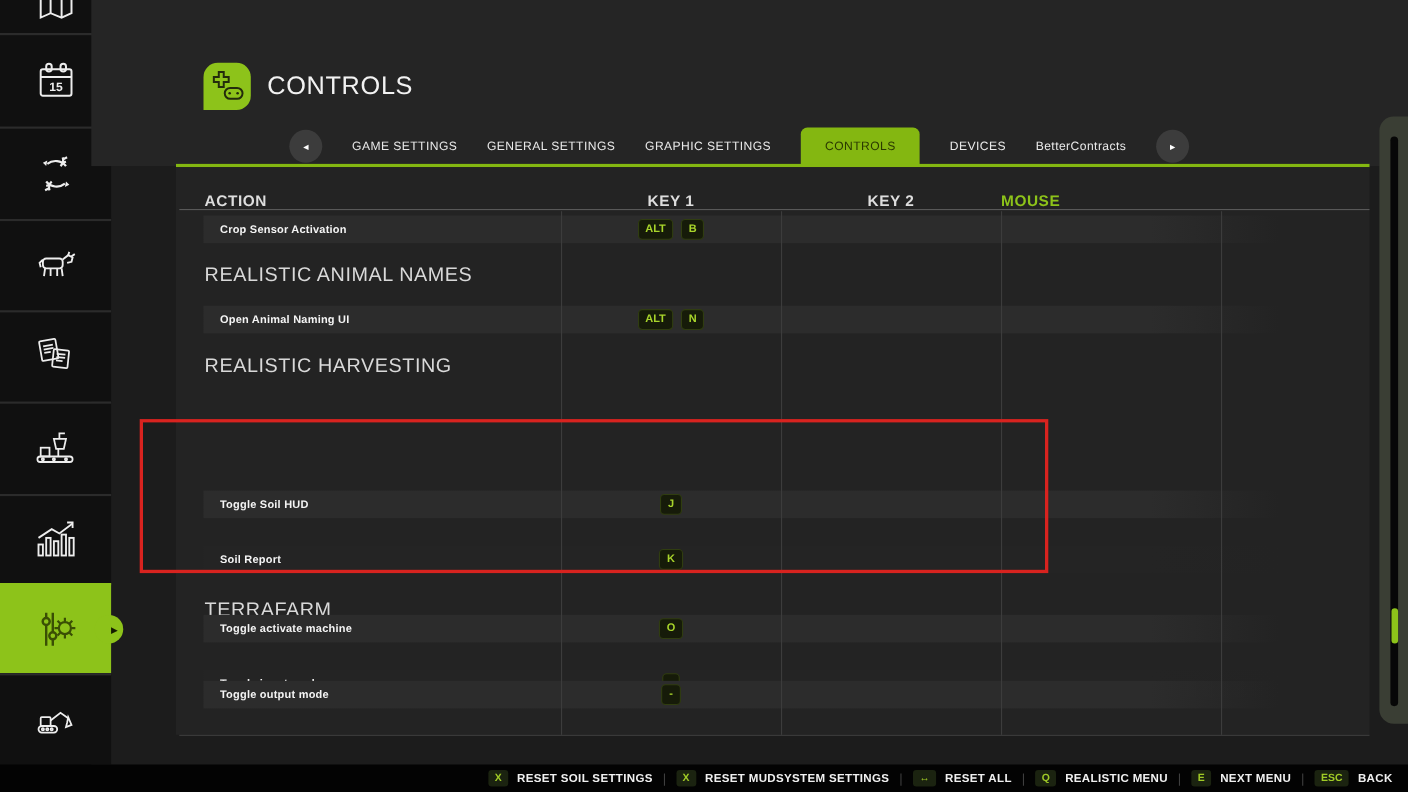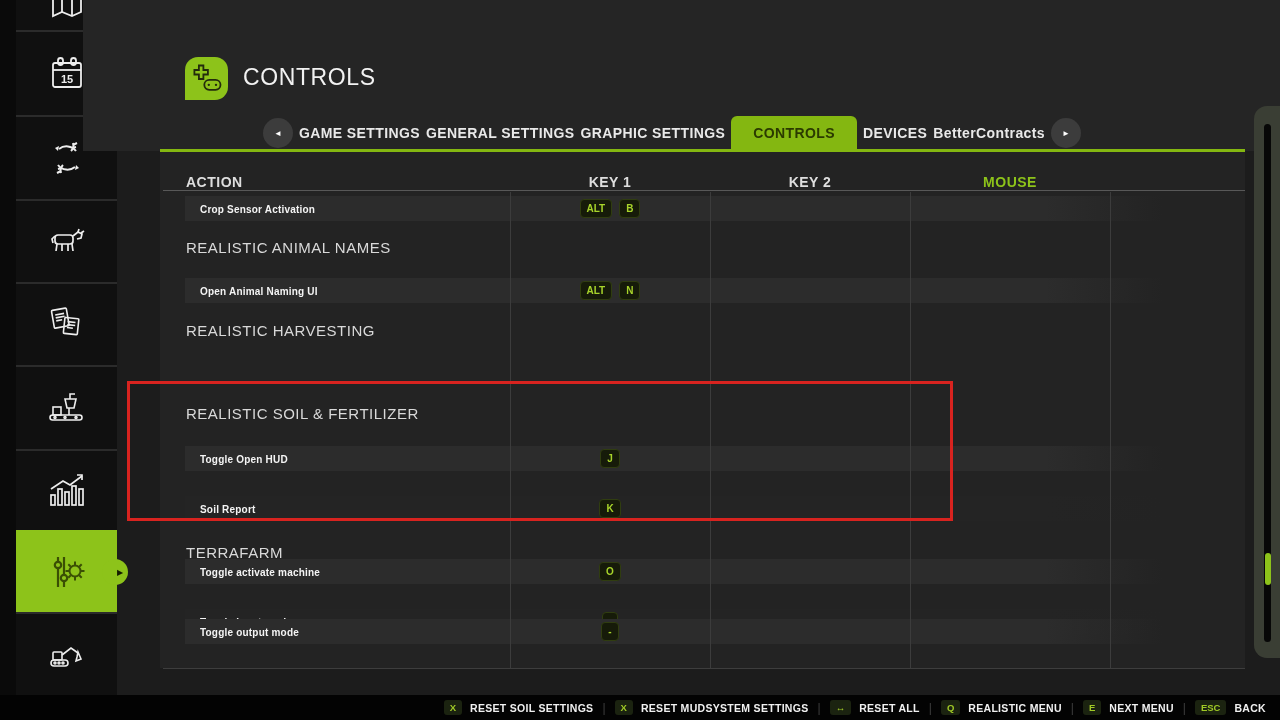--- a/index.html
+++ b/index.html
@@ -1,64 +1,64 @@
 <!DOCTYPE html>
 <html><head>
 <meta charset="utf-8">
 <style>
   html,body{margin:0;padding:0;background:#000;}
   .stage{position:relative;width:1280px;height:720px;background:#1c1c1c;overflow:hidden;
          font-family:"Liberation Sans",sans-serif;-webkit-font-smoothing:antialiased;}
   
   .sidebar{position:absolute;left:0;top:0;width:83px;height:695px;background:#0a0a0a;}
-  .side-item{position:absolute;left:16px;width:101px;display:flex;align-items:center;justify-content:center;
+  .side-item{position:absolute;left:0;width:101px;display:flex;align-items:center;justify-content:center;
              box-sizing:border-box;border-top:2px solid #2b2b2b;background:#101010;overflow:hidden;}
   .side-item.first{border-top:none;}
   .side-item.active{background:#8dc31a;border-top:2px solid #8dc31a;overflow:visible;}
   .side-bump{position:absolute;right:-11px;top:50%;margin-top:-13px;width:26px;height:26px;border-radius:50%;
              background:#8dc31a;display:flex;align-items:center;justify-content:center;}
   .side-bump span{color:#141b00;font-size:8px;margin-left:10px;}
   
   .topstrip{position:absolute;left:83px;top:0;width:1197px;height:151px;background:#252525;}
   .app-icon{position:absolute;left:185px;top:57px;width:43px;height:43px;background:#8dc31a;
             border-radius:13px 13px 13px 0;display:flex;align-items:center;justify-content:center;}
   .page-title{position:absolute;left:243px;top:64px;font-size:23px;color:#f2f2f2;letter-spacing:.6px;font-weight:500;}
   
   .tabbar{position:absolute;left:263px;top:116px;width:818px;height:34px;display:flex;align-items:center;
           justify-content:space-between;}
   .nav-circle{width:30px;height:30px;border-radius:50%;background:#3c3c3c;color:#fff;display:flex;
               align-items:center;justify-content:center;font-size:8px;cursor:pointer;flex:0 0 auto;}
-  .tab{font-size:14px;font-weight:700;color:#e9e9e9;letter-spacing:.4px;white-space:nowrap;cursor:pointer;}
+  .tab{font-size:11px;font-weight:400;color:#e9e9e9;letter-spacing:.4px;white-space:nowrap;cursor:pointer;}
   .tab.active{background:#84b711;color:#2b3a00;height:34px;display:flex;align-items:center;
               padding:0 22px;border-radius:6px 6px 0 0;}
   .tab-underline{position:absolute;left:160px;top:149px;width:1085px;height:3px;background:#84b711;}
   
   .panel{position:absolute;left:160px;top:152px;width:1085px;height:516px;background:#232323;}
   .col-head{position:absolute;top:174px;font-size:14px;font-weight:700;color:#dedede;letter-spacing:.5px;}
   .col-head.c-action{left:186px;}
   .col-head.c-key1{left:510px;width:200px;text-align:center;}
   .col-head.c-key2{left:710px;width:200px;text-align:center;}
-  .col-head.c-mouse{left:910px;width:200px;text-align:center;color:#8dc31a;}
+  .col-head.c-mouse{left:910px;width:200px;text-align:left;color:#8dc31a;}
   .head-line{position:absolute;left:163px;top:190px;width:1082px;height:1px;background:#585858;}
   .vline{position:absolute;top:192px;width:1px;height:476px;background:#3c3c3c;}
   .bottom-line{position:absolute;left:163px;top:668px;width:1082px;height:1px;background:#3d3d3d;}
   .trow{position:absolute;left:185px;width:978px;height:25px;cursor:pointer;}
   .trow.light{background:linear-gradient(90deg,#2c2c2c 0%,#2c2c2c 88%,rgba(44,44,44,0) 100%);}
   .trow.dark{background:linear-gradient(90deg,#242424 0%,#242424 88%,rgba(36,36,36,0) 100%);margin-top:20px;}
   .trow .action{position:absolute;left:15px;top:50%;transform:translateY(-50%);
                 font-size:10px;font-weight:700;color:#f4f4f4;letter-spacing:.2px;white-space:nowrap;}
   .cellk{position:absolute;left:325px;top:0;width:200px;height:100%;display:flex;align-items:center;
          justify-content:center;gap:7px;}
   .cellm{position:absolute;left:725px;top:0;width:200px;height:100%;display:flex;align-items:center;justify-content:center;}
   .key{background:#161b09;border:1px solid #303d10;color:#a8d42b;font-size:10px;font-weight:700;
        border-radius:4px;height:19px;min-width:9px;padding:0 6px;display:inline-flex;align-items:center;
        justify-content:center;box-sizing:border-box;font-family:"Liberation Sans",sans-serif;}
   .trow.clip{height:19px;}
   .trow.clip .key{height:17px;}
-  .section{position:absolute;left:186px;font-size:15px;color:#d9d9d9;letter-spacing:.5px;font-weight:500;white-space:nowrap;}
+  .section{position:absolute;left:186px;font-size:18px;color:#d9d9d9;letter-spacing:.5px;font-weight:500;white-space:nowrap;}
   
   .red-rect{position:absolute;left:127px;top:381px;width:826px;height:140px;border:3px solid #d8231f;
             box-sizing:border-box;pointer-events:none;}
   
   .sb-outer{position:absolute;left:1254px;top:106px;width:26px;height:552px;background:#3a3e34;
             border-radius:13px 0 0 13px;}
   .sb-track{position:absolute;left:1264px;top:124px;width:7px;height:518px;background:#070707;border-radius:4px;}
   .sb-thumb{position:absolute;left:1265px;top:553px;width:6px;height:32px;background:#8dc31a;border-radius:3px;cursor:pointer;}
   
   .footer{position:absolute;left:0;top:695px;width:1280px;height:25px;background:#030303;display:flex;
@@ -241,23 +241,22 @@
   <div class="trow light" style="top:278px">
     <span class="action">Open Animal Naming UI</span>
     <span class="cellk">
       <kbd class="key">ALT</kbd>
       <kbd class="key">N</kbd>
     </span>
   </div>
 
   <div class="section" style="top:322px">REALISTIC HARVESTING</div>
 
-  <div class="section" style="top:405px">REALISTIC SOIL &amp; FERTILIZER</div>
   <div class="trow light" style="top:446px">
-    <span class="action">Toggle Open HUD</span>
+    <span class="action">Toggle Soil HUD</span>
     <span class="cellk">
       <kbd class="key">J</kbd>
     </span>
   </div>
   <div class="trow dark" style="top:476px">
     <span class="action">Soil Report</span>
     <span class="cellk">
       <kbd class="key">K</kbd>
     </span>
   </div>

